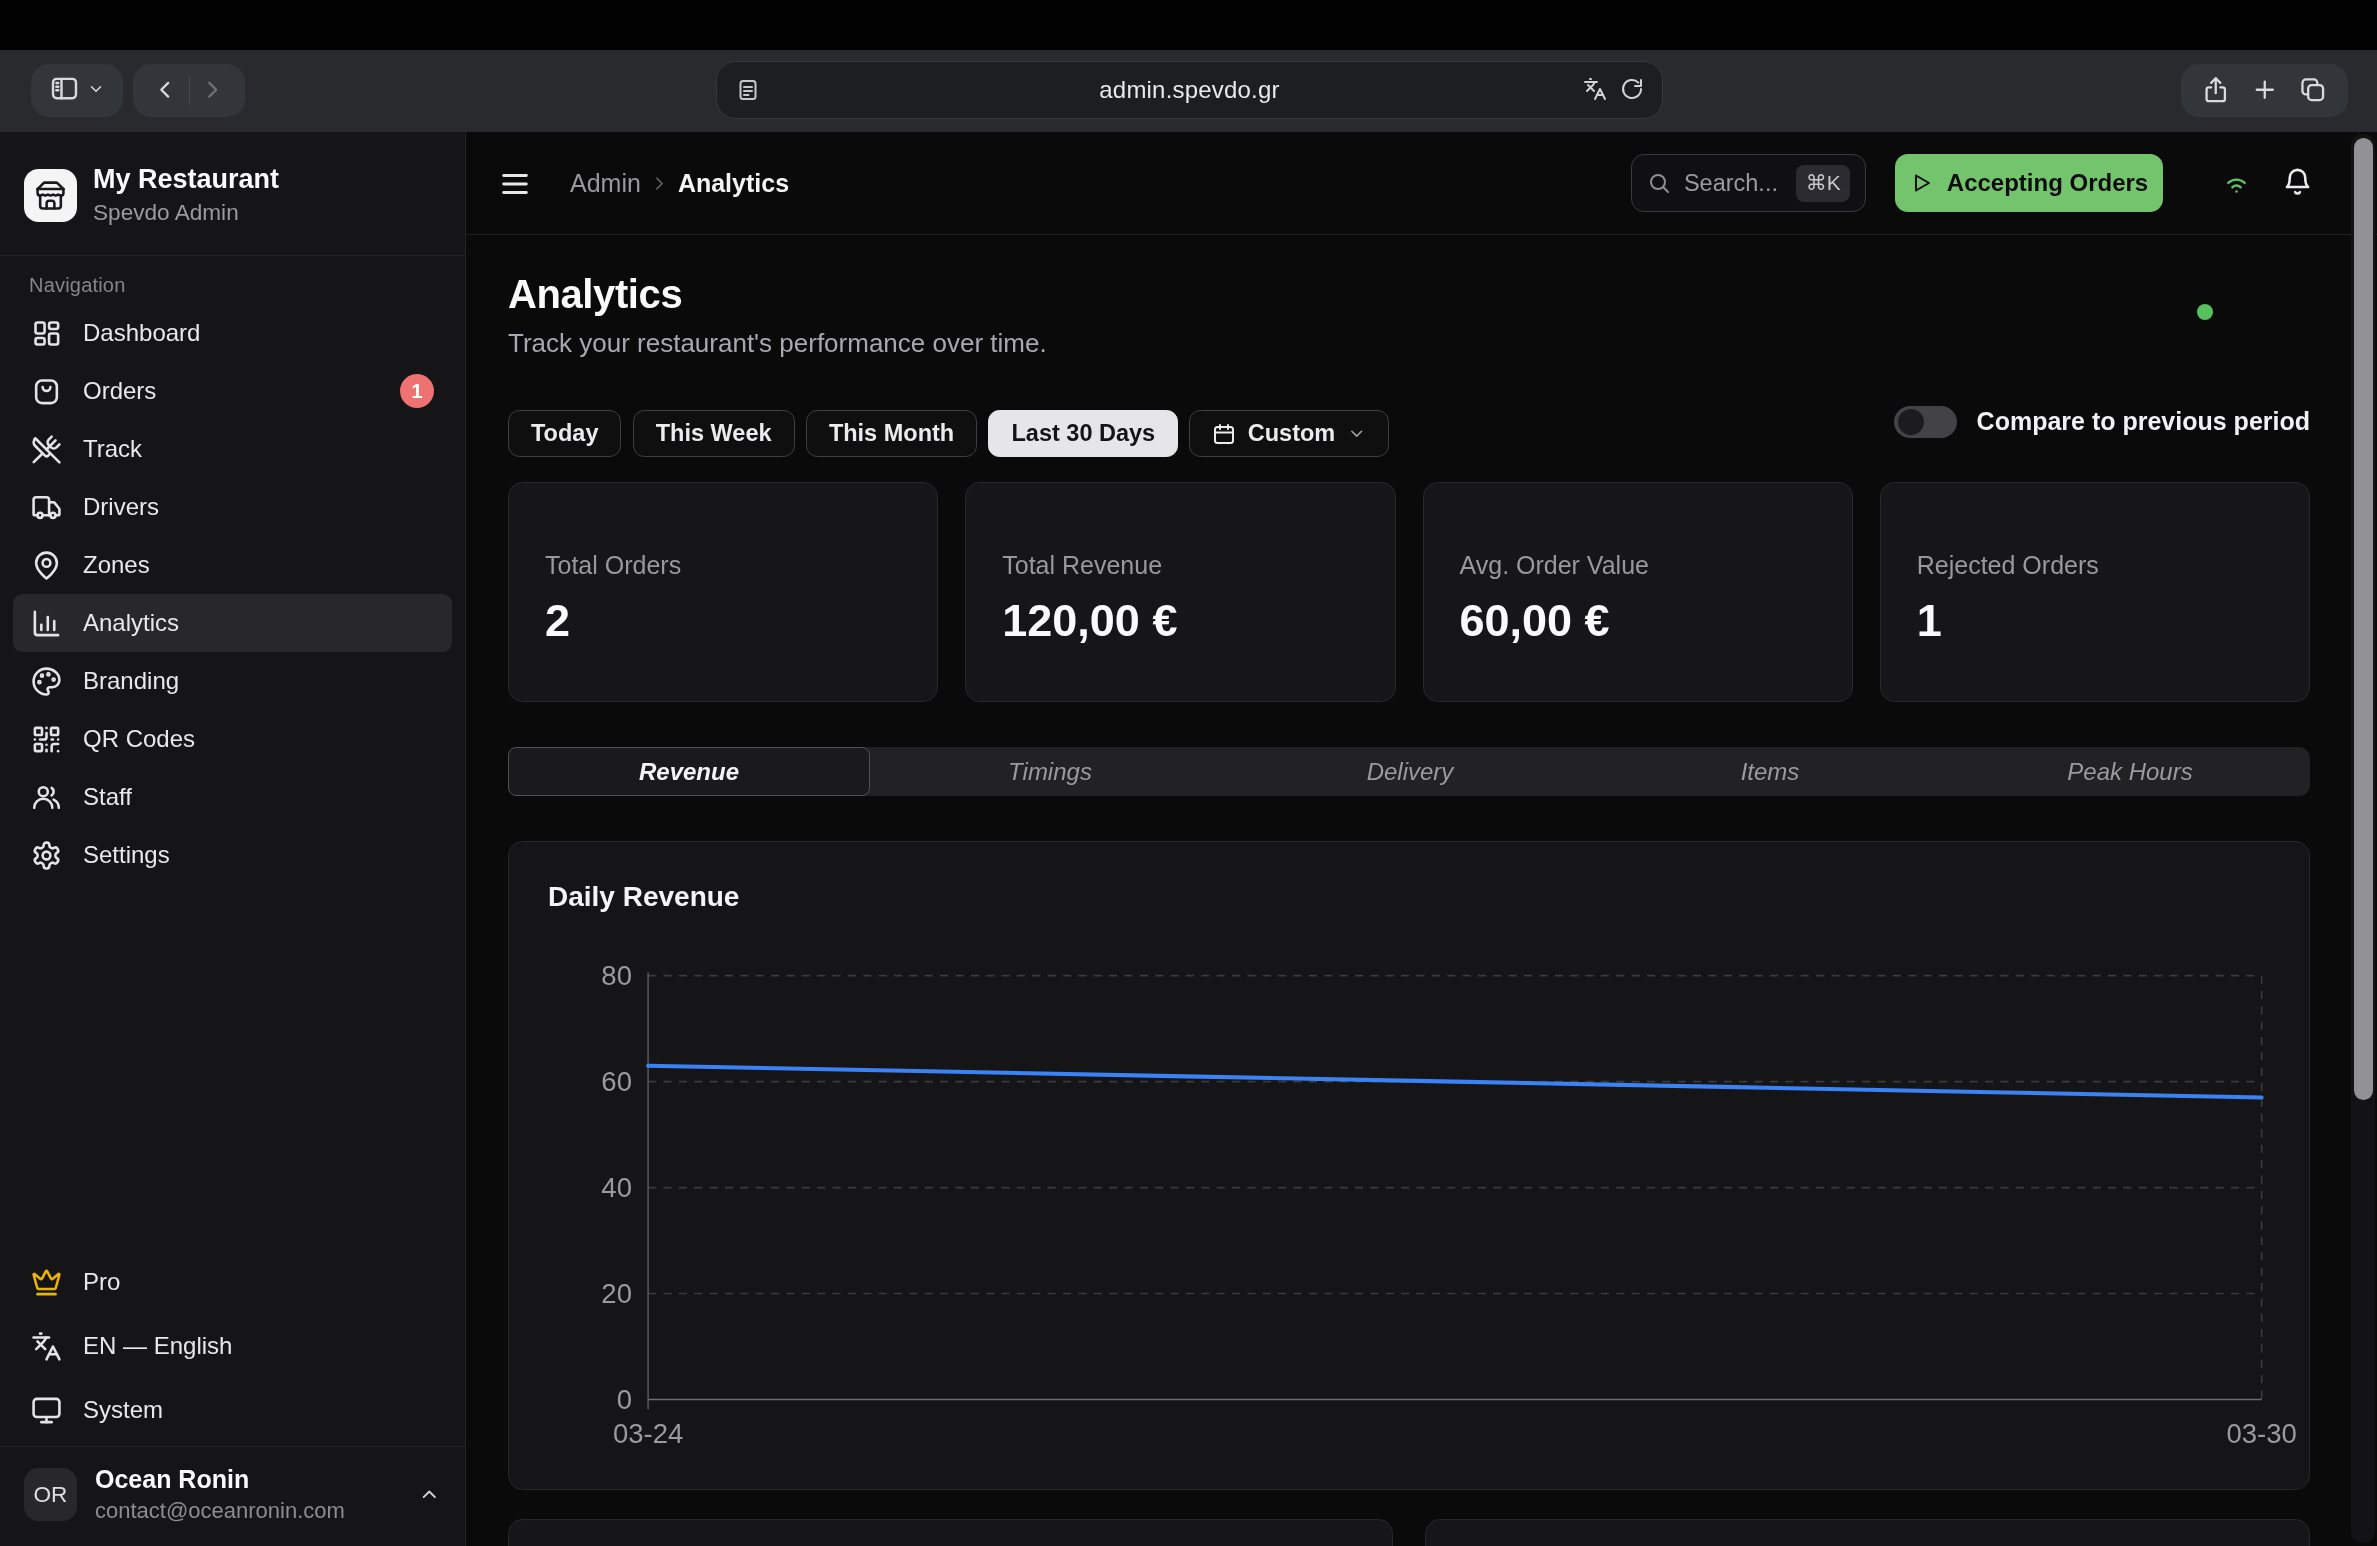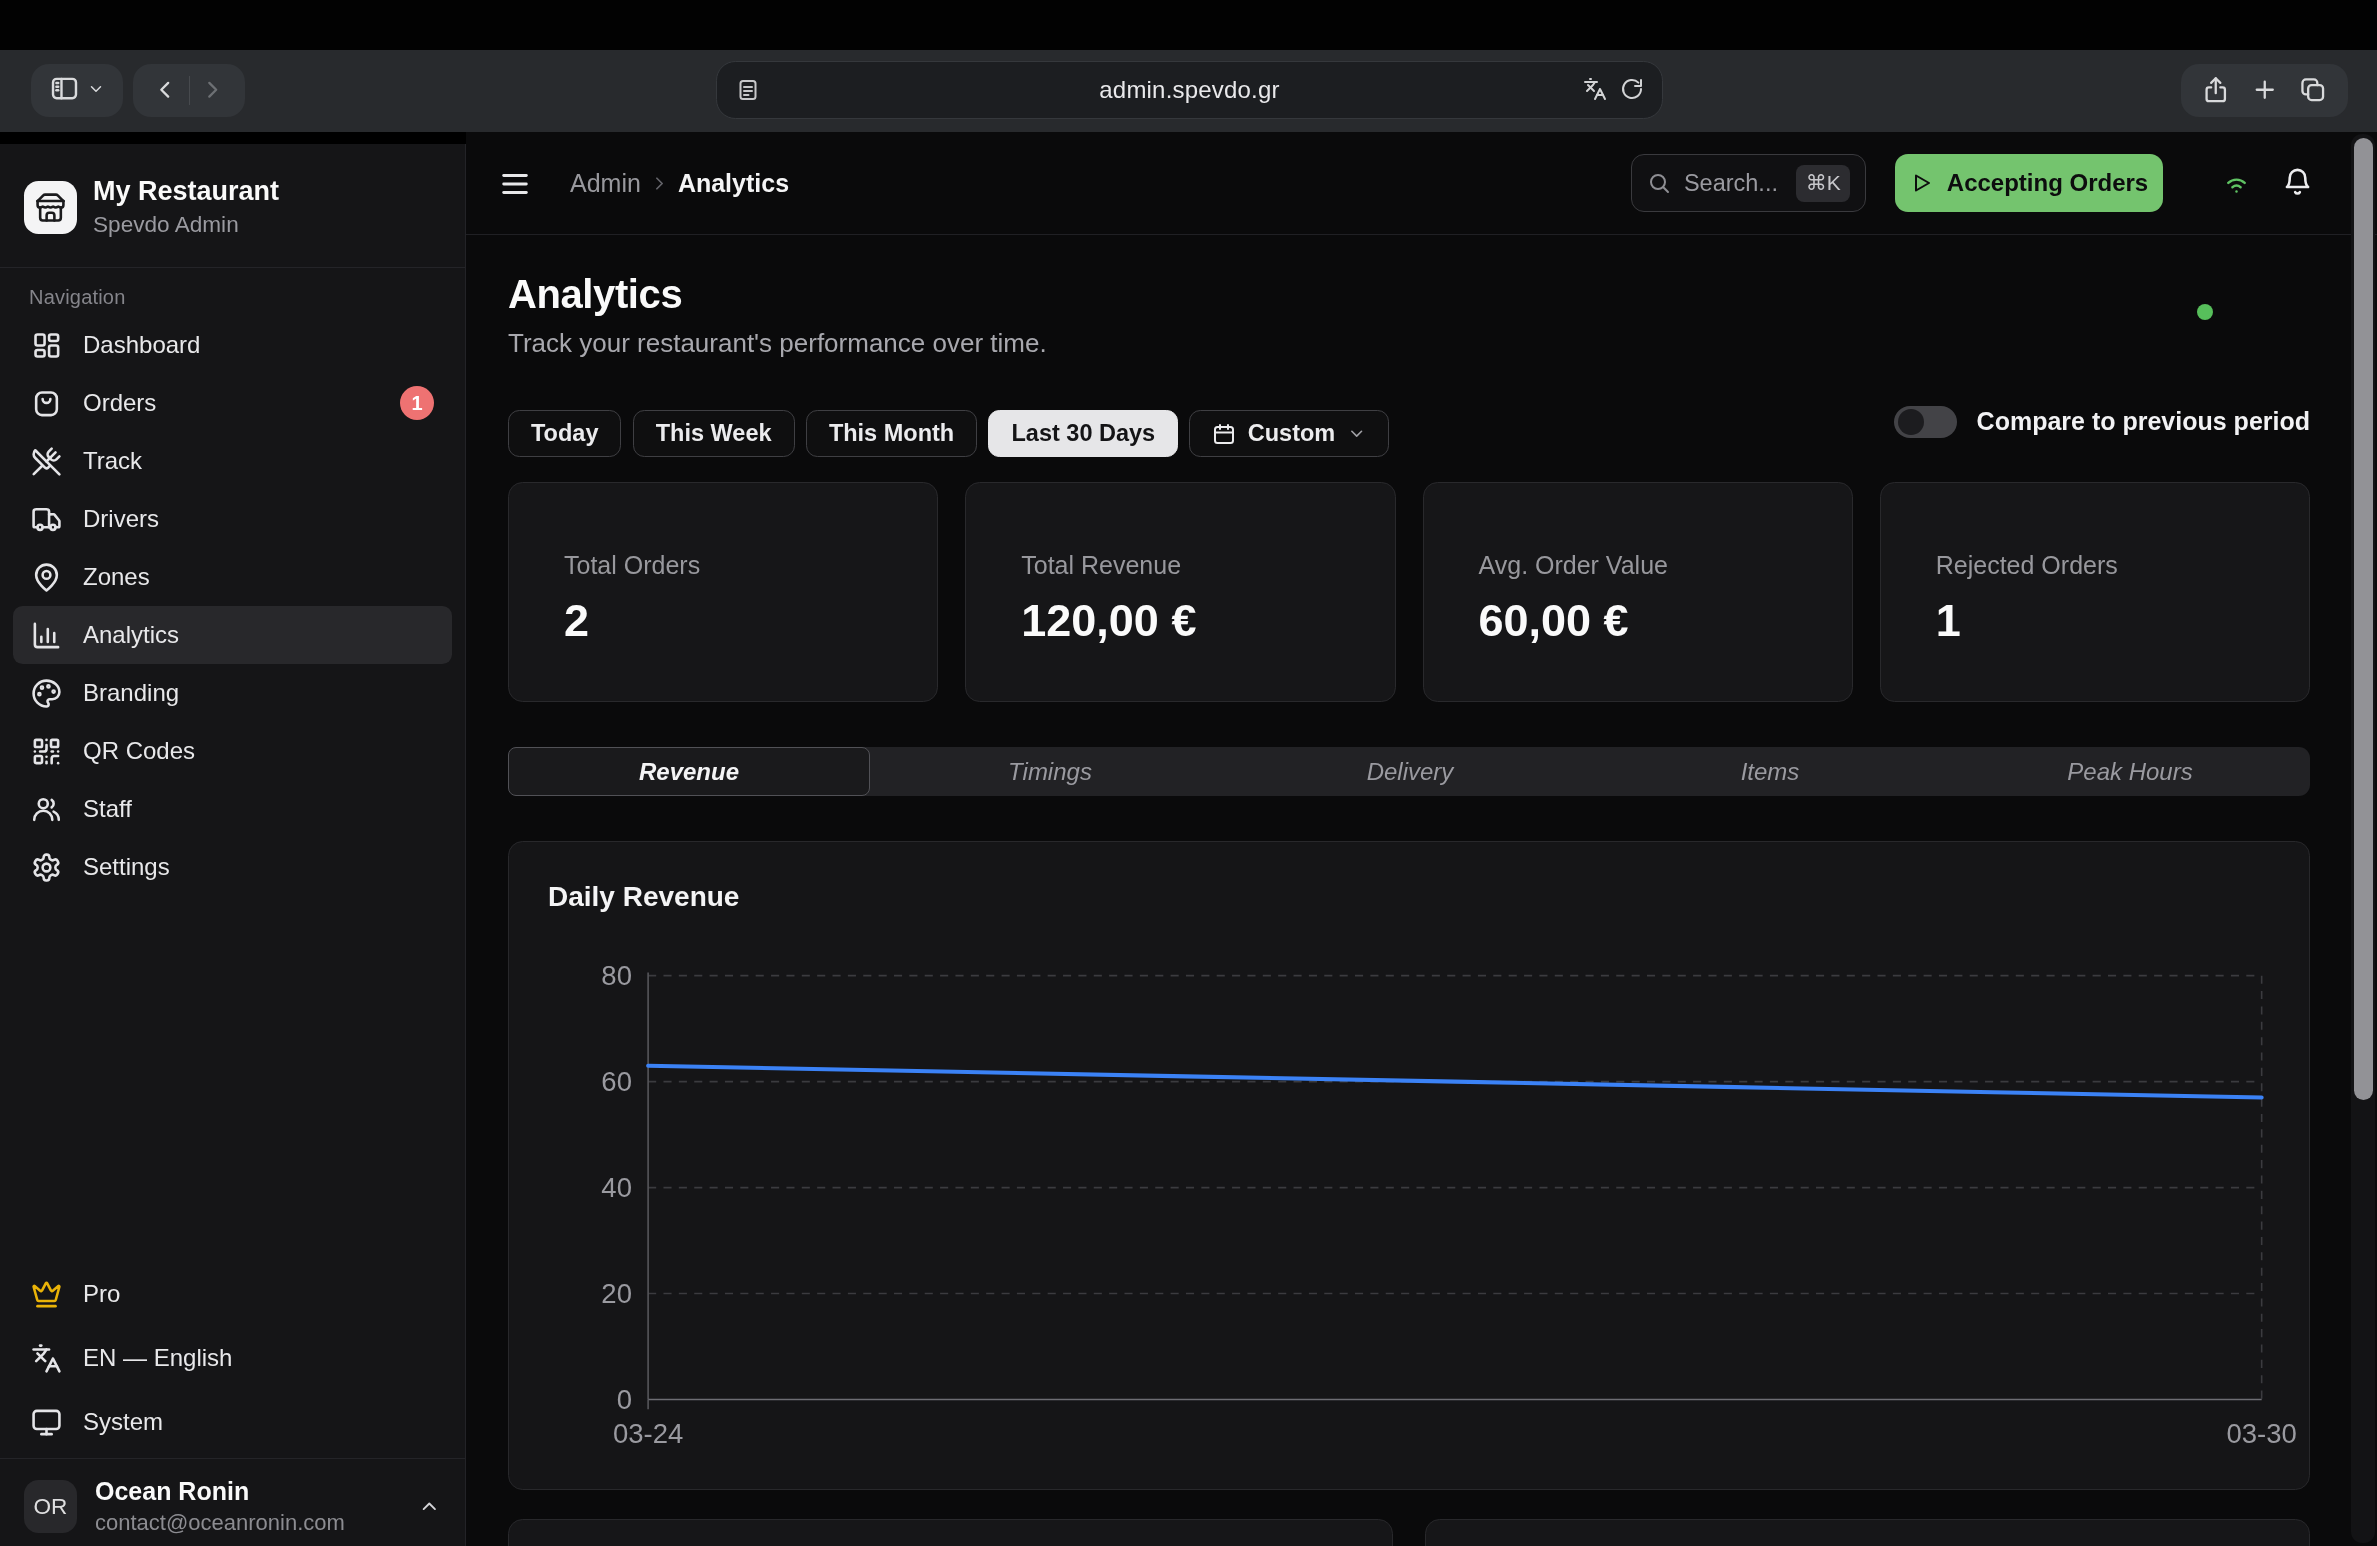--- a/index.html
+++ b/index.html
@@ -15,21 +15,21 @@
   .pill-nav .divider{width:0.8px;height:29px;background:#474a4e;margin:0 9.7px;}
   .nav-fwd{color:#6d7074;}
   .urlbar{position:absolute;left:716px;top:11.3px;width:947px;height:58px;background:#1c1e21;
     border:0.8px solid #35383c;border-radius:19.4px;display:flex;align-items:center;color:#e9e9eb;}
   .urlbar .lead{position:absolute;left:19.4px;display:flex;color:#c7c8ca;}
   .urlbar .url-text{margin:0 auto;font-size:24px;letter-spacing:0.2px;}
   .urlbar .trail{position:absolute;right:18px;display:flex;gap:13px;color:#d2d3d5;}
   .pill-right{right:29px;width:167px;gap:21px;}
   
   .app-row{display:flex;height:1414px;}
-  .sidebar{position:relative;width:466px;background:#151517;border-right:0.8px solid #232327;flex:none;margin-top:12px;}
+  .sidebar{position:relative;width:466px;background:#151517;border-right:0.8px solid #232327;flex:none;}
   .main{position:relative;flex:1;background:#0a0a0b;overflow:hidden;}
   
   .sb-header{position:absolute;top:24px;left:24px;right:19.4px;height:78px;display:flex;align-items:center;}
   .sb-logo{width:53px;height:53px;border-radius:14.6px;background:#f4f4f5;color:#1b1b1d;
     display:flex;align-items:center;justify-content:center;flex:none;}
   .sb-head-text{margin-left:16px;}
   .sb-name{font-size:27px;font-weight:bold;color:#fafafa;}
   .sb-sub{font-size:22.6px;color:#9a9aa0;margin-top:4.9px;}
   .sb-divider{position:absolute;top:123px;left:0;right:0;height:0.8px;background:#242428;}
   .sb-section{position:absolute;top:142px;left:29px;font-size:20px;font-weight:normal;color:#85858b;letter-spacing:0.2px;}
@@ -82,21 +82,21 @@
   .filters{display:flex;gap:11.3px;}
   .fbtn{height:47px;padding:0 22px;border-radius:11.3px;background:#0f0f10;border:1.6px solid #3f3f43;
     color:#ececee;font-size:23.5px;font-weight:bold;font-family:inherit;display:flex;align-items:center;gap:11.3px;margin-top:24px;}
   .fbtn.active{background:#e6e6e8;color:#141416;border-color:#e6e6e8;}
   .fbtn .chev{display:flex;color:#a0a0a5;}
   .compare{display:flex;align-items:center;}
   .toggle{width:63px;height:32px;border-radius:16px;background:#434347;position:relative;flex:none;}
   .knob{position:absolute;left:4px;top:3.2px;width:26px;height:26px;border-radius:50%;background:#1c1c1f;}
   .compare-label{margin-left:19.4px;font-size:25px;font-weight:bold;color:#f2f2f4;}
   .stats{margin-top:37px;display:grid;grid-template-columns:repeat(4,1fr);gap:27px;}
-  .stat-card{height:220px;border-radius:14.6px;background:#161618;border:0.8px solid #29292c;padding:68px 36px 0 55px;}
+  .stat-card{height:220px;border-radius:14.6px;background:#161618;border:0.8px solid #29292c;padding:68px 36px 0 36px;}
   .stat-label{font-size:25px;color:#98989d;}
   .stat-value{margin-top:14.6px;font-size:45px;font-weight:bold;color:#fafafa;}
   .tabsbar{margin-top:45px;height:49px;border-radius:11.3px;background:#222225;padding:0;display:flex;font-style:italic;}
   .tab{flex:1;display:flex;align-items:center;justify-content:center;font-size:24px;color:#9a9aa0;border-radius:8px;}
   .tab.active{background:#1a1a1c;border:0.8px solid #515156;color:#f4f4f5;font-weight:bold;}
   .chart-card{position:relative;margin-top:45px;height:649px;border-radius:14.6px;background:#151517;
     border:0.8px solid #28282b;}
   .chart-title{position:absolute;left:39px;top:39px;font-size:28px;font-weight:bold;color:#f4f4f5;}
   .chart-svg{position:absolute;left:0;top:73px;}
   .bottom-row{margin-top:29px;display:grid;grid-template-columns:1fr 1fr;gap:32px;}

